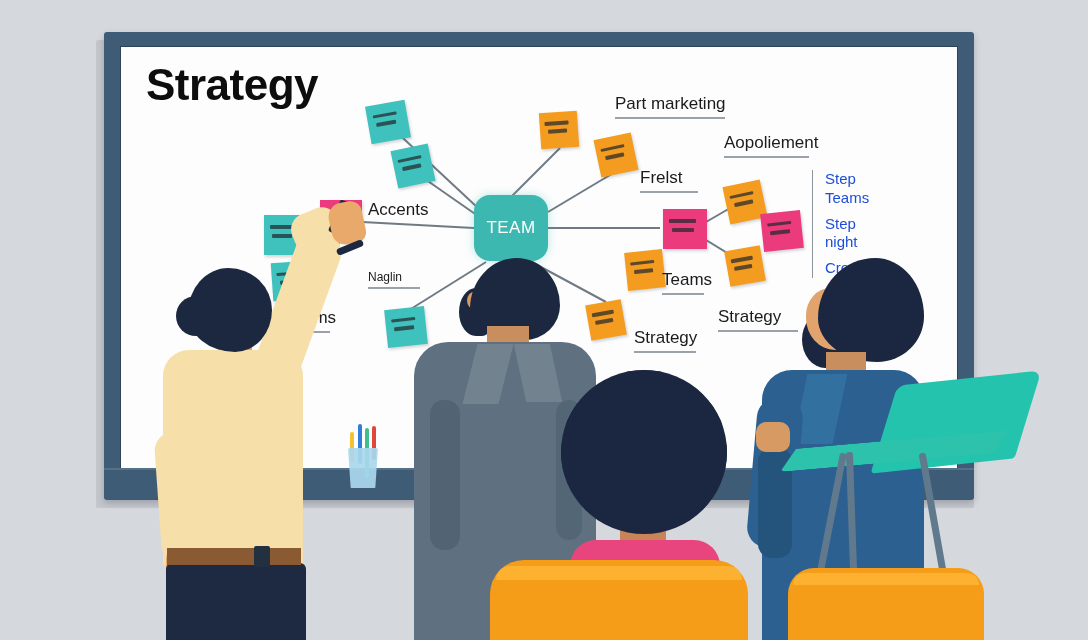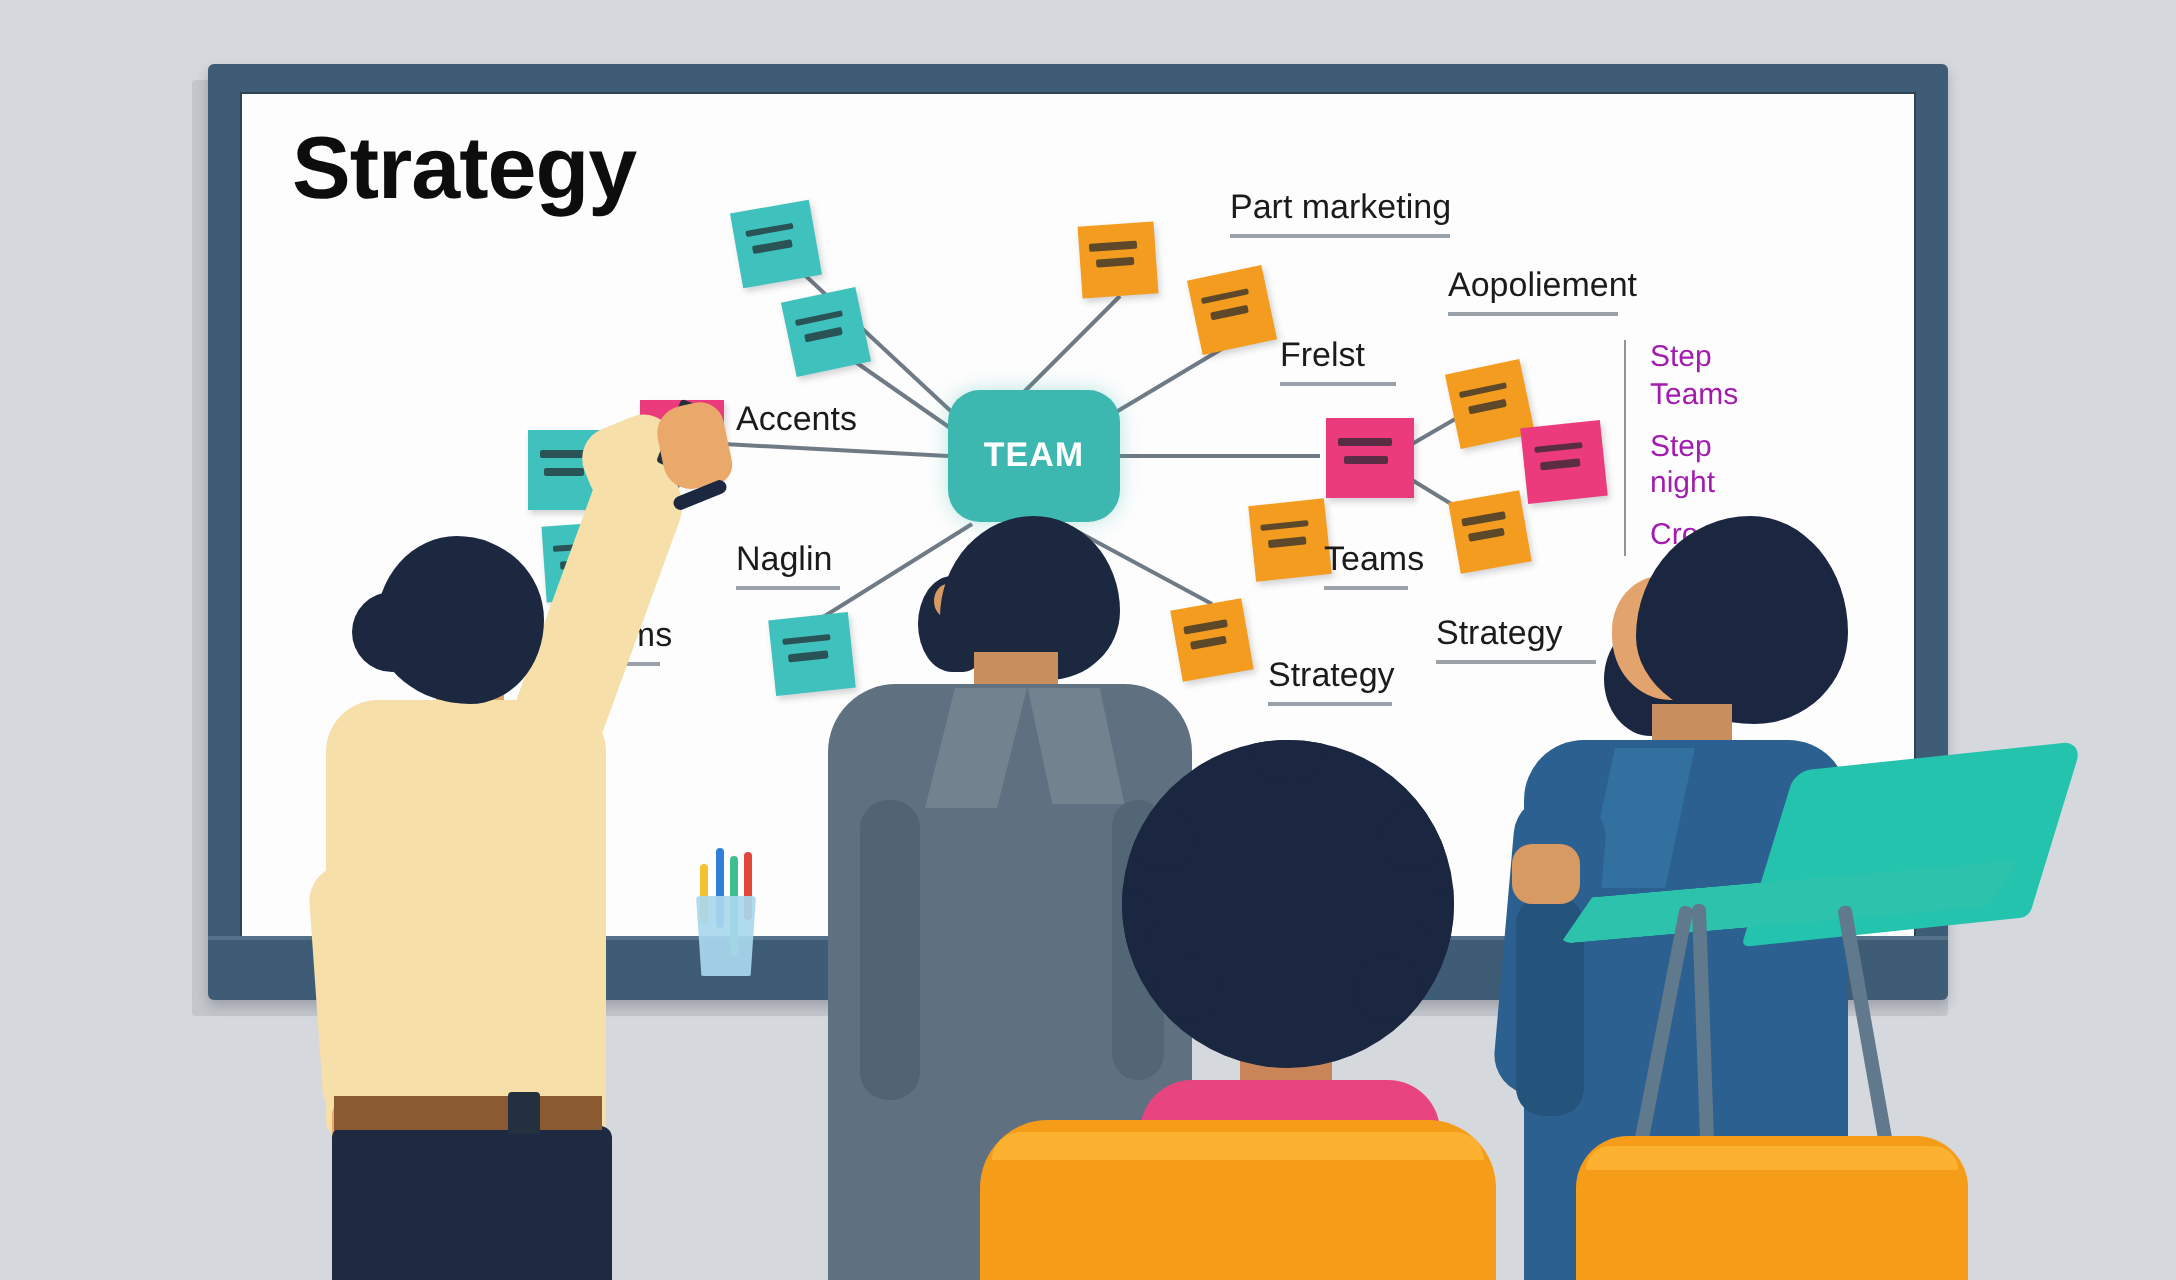--- a/index.html
+++ b/index.html
@@ -45,43 +45,43 @@
     position:absolute;color:#1b1b1b;white-space:nowrap;
     font-size:16px;
   }
   .blabel .rule{
     display:block;height:1.5px;background:#9aa1a8;margin-top:3px;
   }
 
   
   #mindmap{position:absolute;left:0;top:0;width:1088px;height:640px;pointer-events:none;}
   #team-node{
-    position:absolute;left:474px;top:195px;width:86px;height:66px;
+    position:absolute;left:474px;top:195px;width:74px;height:66px;
     background:#3cb8b0;border-radius:16px;
     display:flex;align-items:center;justify-content:center;
-    color:#ffffff;font-size:17px;font-weight:bold;letter-spacing:.5px;
+    color:#ffffff;font-size:17px;font-weight:normal;letter-spacing:.5px;
     box-shadow:0 0 10px rgba(60,184,176,.35);
   }
 
   
   .note{
     position:absolute;box-shadow:1px 2px 3px rgba(40,45,55,.20);
     overflow:hidden;
   }
   .note .scribble{
     position:absolute;left:14%;top:26%;width:62%;height:9%;
     background:#23282e;opacity:.72;border-radius:1px;
   }
   .note .scribble.s2{top:48%;width:50%;left:20%;}
 
   
   #side-list{
     position:absolute;left:812px;top:170px;width:80px;
     padding-left:12px;border-left:1.5px solid #8c949c;
-    font-size:15px;color:#a21caf;line-height:1.25;
+    font-size:15px;color:#1d4ed8;line-height:1.25;
   }
   #side-list div{white-space:nowrap;}
   #side-list .gap{height:7px;}
 
   
   #pen-cup{position:absolute;left:343px;top:420px;width:40px;height:68px;}
   .pen{position:absolute;width:4px;border-radius:2px;}
   #cup-body{
     position:absolute;left:5px;top:28px;width:30px;height:40px;
     background:#a9d8ee;opacity:.92;
@@ -383,21 +383,21 @@
           <div class="scribble s2"></div>
         </div>
       </div>
 
     <div id="team-node">
       <span>TEAM</span>
     </div>
 
     <div id="labels-layer" class="layer">
         <div class="blabel" style="left: 368px; top: 200px; font-size: 17px;"><span>Accents</span></div>
-        <div class="blabel" style="left: 368px; top: 270px; font-size: 17px;"><span>Naglin</span><span class="rule" style="width: 52px;"></span></div>
+        <div class="blabel" style="left: 368px; top: 270px; font-size: 12px;"><span>Naglin</span><span class="rule" style="width: 52px;"></span></div>
         <div class="blabel" style="left: 286px; top: 308px; font-size: 17px;"><span>Teams</span><span class="rule" style="width: 44px;"></span></div>
         <div class="blabel" style="left: 615px; top: 94px; font-size: 17px;"><span>Part marketing</span><span class="rule" style="width: 110px;"></span></div>
         <div class="blabel" style="left: 724px; top: 133px; font-size: 17px;"><span>Aopoliement</span><span class="rule" style="width: 85px;"></span></div>
         <div class="blabel" style="left: 640px; top: 168px; font-size: 17px;"><span>Frelst</span><span class="rule" style="width: 58px;"></span></div>
         <div class="blabel" style="left: 662px; top: 270px; font-size: 17px;"><span>Teams</span><span class="rule" style="width: 42px;"></span></div>
         <div class="blabel" style="left: 718px; top: 307px; font-size: 17px;"><span>Strategy</span><span class="rule" style="width: 80px;"></span></div>
         <div class="blabel" style="left: 634px; top: 328px; font-size: 17px;"><span>Strategy</span><span class="rule" style="width: 62px;"></span></div>
       </div>
 
     <div id="side-list">

